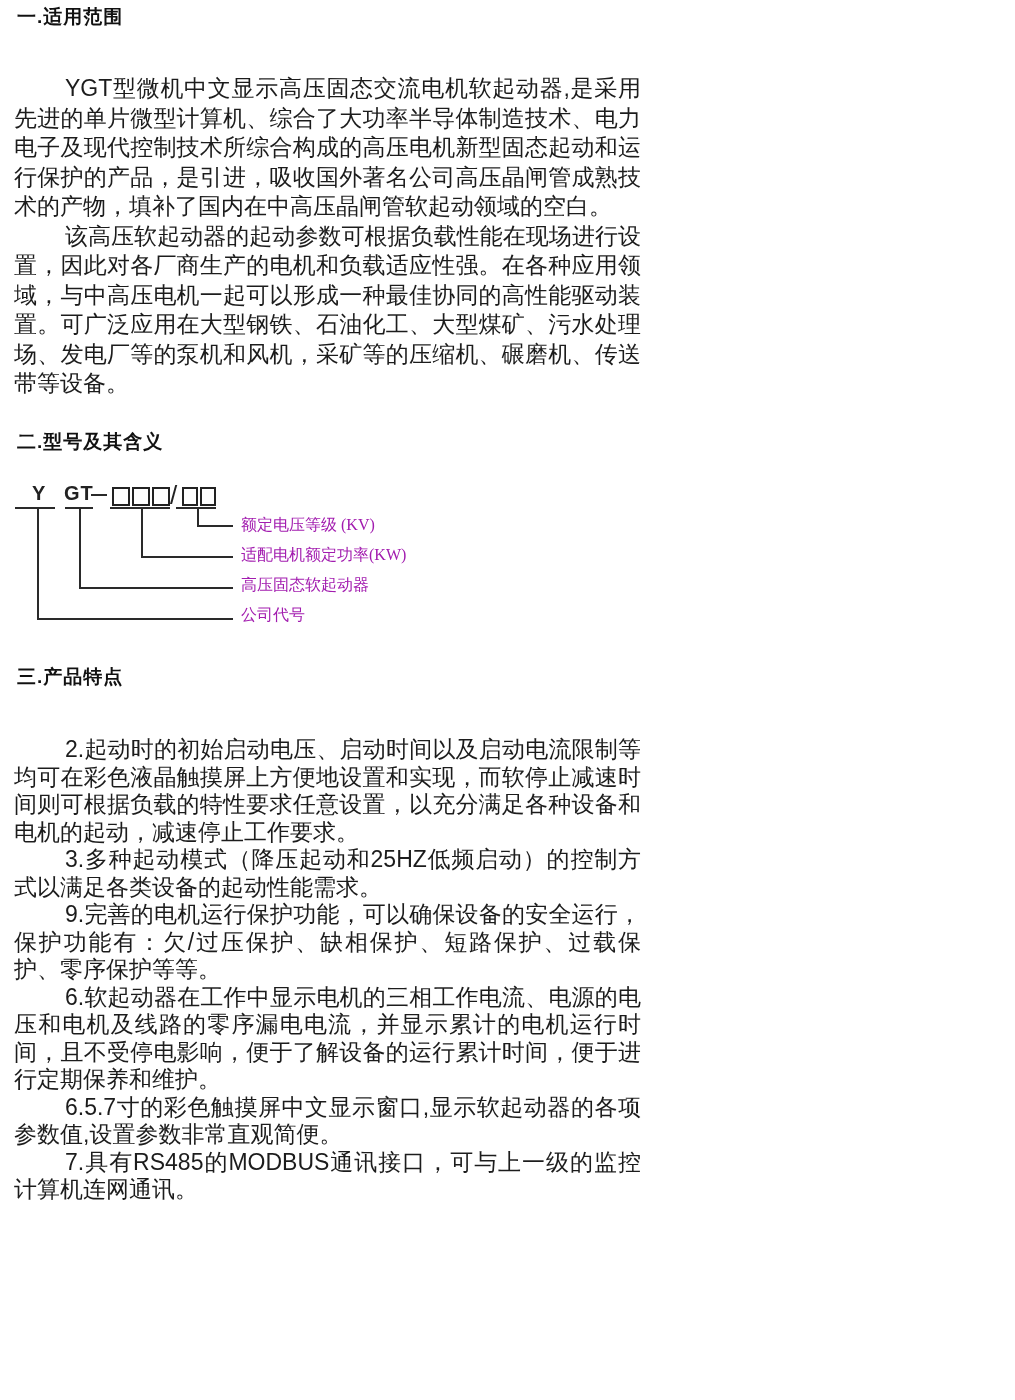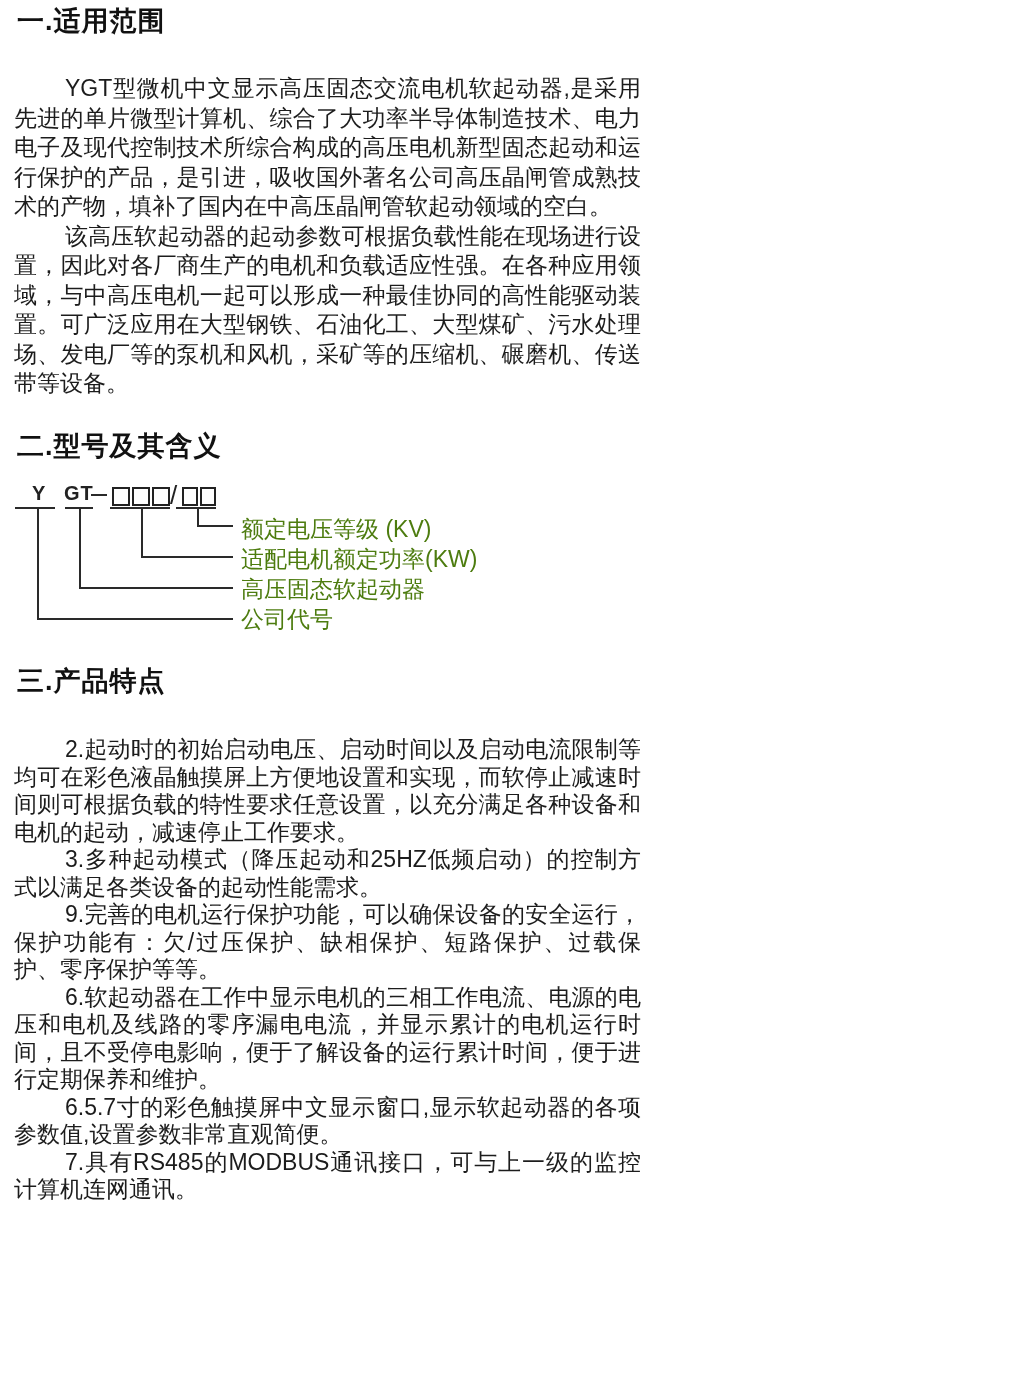--- a/index.html
+++ b/index.html
@@ -12,21 +12,21 @@
   }
   .page {
     position:relative;
     width:1015px; height:1400px;
     background:#ffffff;
     overflow:hidden;
   }
   .heading {
     position:absolute;
     left:17px;
-    font-size:27px;
+    font-size:19px;
     font-weight:bold;
     line-height:1.15;
     letter-spacing:1px;
     color:#111;
     white-space:nowrap;
   }
   .body-text {
     position:absolute;
     left:14px;
     width:627px;
@@ -56,24 +56,25 @@
     border:2px solid #222;
     background:#fff;
   }
   .d-box.small { width:16px; }
   .hline, .vline { position:absolute; background:#2a2a2a; }
   .hline { height:2px; }
   .vline { width:2px; }
   .d-label {
     position:absolute;
     left:241px;
-    font-size:23px;
+    font-size:16px;
     line-height:1.15;
-    color:#4d7c0f;
+    color:#a21caf;
     white-space:nowrap;
+    font-family:Liberation Serif, serif;
   }
 </style>
 </head>
 <body>
 
 <div class="page">
 
   <div class="heading" style="top:6px">一.适用范围</div>
 
   <div class="body-text sec1">

